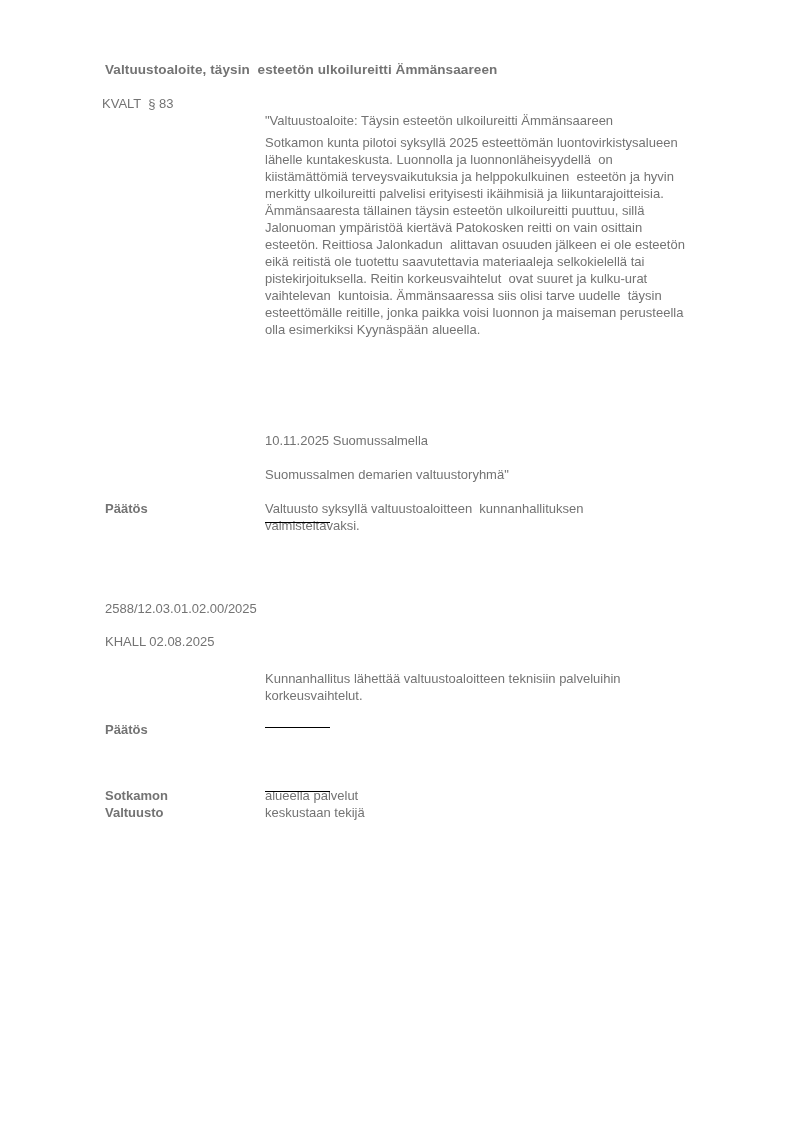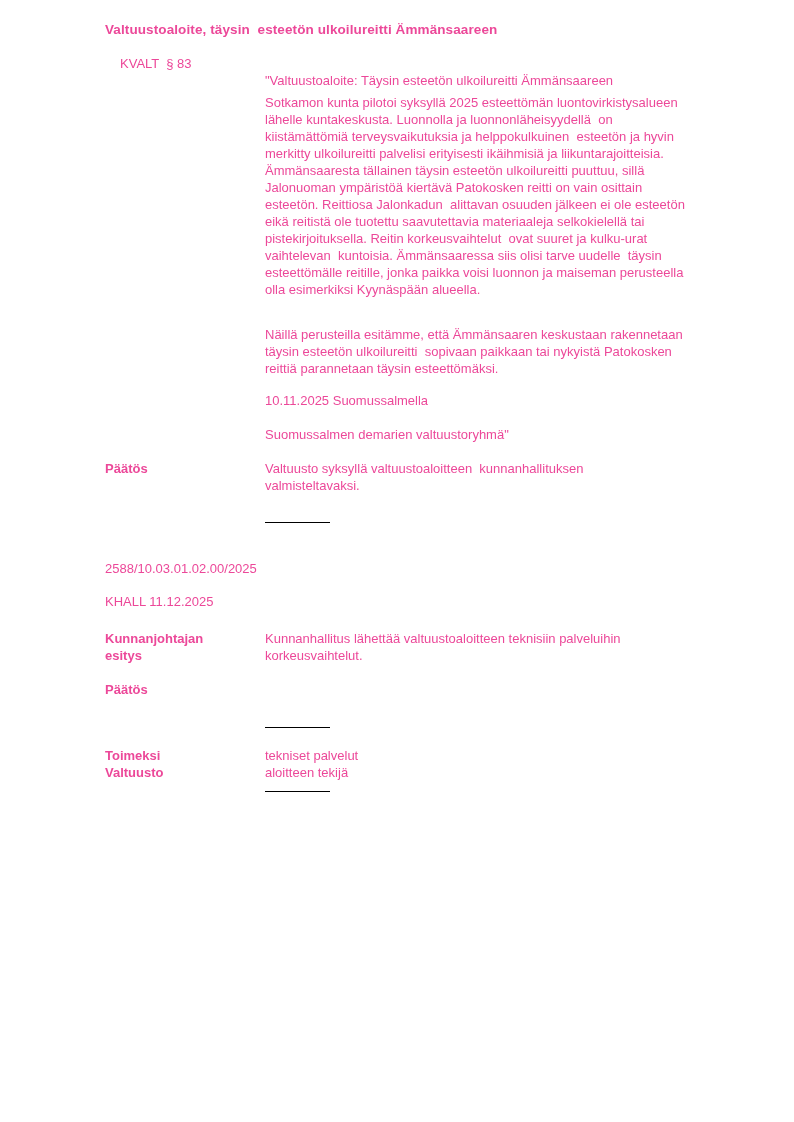--- a/index.html
+++ b/index.html
@@ -14,21 +14,22 @@
     background: #ffffff;
     font-family: "Liberation Sans", "DejaVu Sans", sans-serif;
     color: #000000;
     overflow: hidden;
   }
   .t {
     position: absolute;
     font-size: 13px;
     line-height: 17px;
     white-space: pre-wrap;
-    color: #ec4899;
+    color: #737373;
+    margin-top: 40px;
   }
   .bold {
     font-weight: bold;
   }
   .title {
     font-size: 13.5px;
     letter-spacing: 0.1px;
   }
   .rule {
     position: absolute;
@@ -37,69 +38,64 @@
     border-top: 1.5px solid #000000;
   }
 </style>
 </head>
 <body>
 
 <div class="page">
 
   <div class="t bold title" style="left:105px; top:21px; width:620px;">Valtuustoaloite, täysin  esteetön ulkoilureitti Ämmänsaareen</div>
 
-  <div class="t" style="left:120px; top:55px;">KVALT  § 83</div>
+  <div class="t" style="left:102px; top:55px;">KVALT  § 83</div>
 
   <div class="t" style="left:265px; top:72px; width:500px;">"Valtuustoaloite: Täysin esteetön ulkoilureitti Ämmänsaareen</div>
 
   <div class="t" style="left:265px; top:94px; width:500px;">Sotkamon kunta pilotoi syksyllä 2025 esteettömän luontovirkistysalueen
 lähelle kuntakeskusta. Luonnolla ja luonnonläheisyydellä  on
 kiistämättömiä terveysvaikutuksia ja helppokulkuinen  esteetön ja hyvin
 merkitty ulkoilureitti palvelisi erityisesti ikäihmisiä ja liikuntarajoitteisia.
 Ämmänsaaresta tällainen täysin esteetön ulkoilureitti puuttuu, sillä
 Jalonuoman ympäristöä kiertävä Patokosken reitti on vain osittain
 esteetön. Reittiosa Jalonkadun  alittavan osuuden jälkeen ei ole esteetön
 eikä reitistä ole tuotettu saavutettavia materiaaleja selkokielellä tai
 pistekirjoituksella. Reitin korkeusvaihtelut  ovat suuret ja kulku-urat
 vaihtelevan  kuntoisia. Ämmänsaaressa siis olisi tarve uudelle  täysin
 esteettömälle reitille, jonka paikka voisi luonnon ja maiseman perusteella
 olla esimerkiksi Kyynäspään alueella.</div>
 
-  <div class="t" style="left:265px; top:326px; width:500px;">Näillä perusteilla esitämme, että Ämmänsaaren keskustaan rakennetaan
-täysin esteetön ulkoilureitti  sopivaan paikkaan tai nykyistä Patokosken
-reittiä parannetaan täysin esteettömäksi.</div>
 
   <div class="t" style="left:265px; top:392px;">10.11.2025 Suomussalmella</div>
 
   <div class="t" style="left:265px; top:426px;">Suomussalmen demarien valtuustoryhmä"</div>
 
   <div class="t bold" style="left:105px; top:460px;">Päätös</div>
 
   <div class="t" style="left:265px; top:460px; width:500px;">Valtuusto syksyllä valtuustoaloitteen  kunnanhallituksen
 valmisteltavaksi.</div>
 
   <div class="rule" style="left:265px; top:522px;"></div>
 
-  <div class="t" style="left:105px; top:560px;">2588/10.03.01.02.00/2025</div>
+  <div class="t" style="left:105px; top:560px;">2588/12.03.01.02.00/2025</div>
 
-  <div class="t" style="left:105px; top:593px;">KHALL 11.12.2025</div>
+  <div class="t" style="left:105px; top:593px;">KHALL 02.08.2025</div>
 
-  <div class="t bold" style="left:105px; top:630px; width:150px;">Kunnanjohtajan
-esitys</div>
 
   <div class="t" style="left:265px; top:630px; width:500px;">Kunnanhallitus lähettää valtuustoaloitteen teknisiin palveluihin
 korkeusvaihtelut.</div>
 
   <div class="t bold" style="left:105px; top:681px;">Päätös</div>
 
   <div class="rule" style="left:265px; top:727px;"></div>
 
-  <div class="t bold" style="left:105px; top:747px;">Toimeksi</div>
+  <div class="t bold" style="left:105px; top:747px;">Sotkamon</div>
 
-  <div class="t" style="left:265px; top:747px;">tekniset palvelut</div>
+  <div class="t" style="left:265px; top:747px;">alueella palvelut</div>
 
   <div class="t bold" style="left:105px; top:764px;">Valtuusto</div>
 
-  <div class="t" style="left:265px; top:764px;">aloitteen tekijä</div>
+  <div class="t" style="left:265px; top:764px;">keskustaan tekijä</div>
 
   <div class="rule" style="left:265px; top:791px;"></div>
 
 </div>
 
 </body></html>

